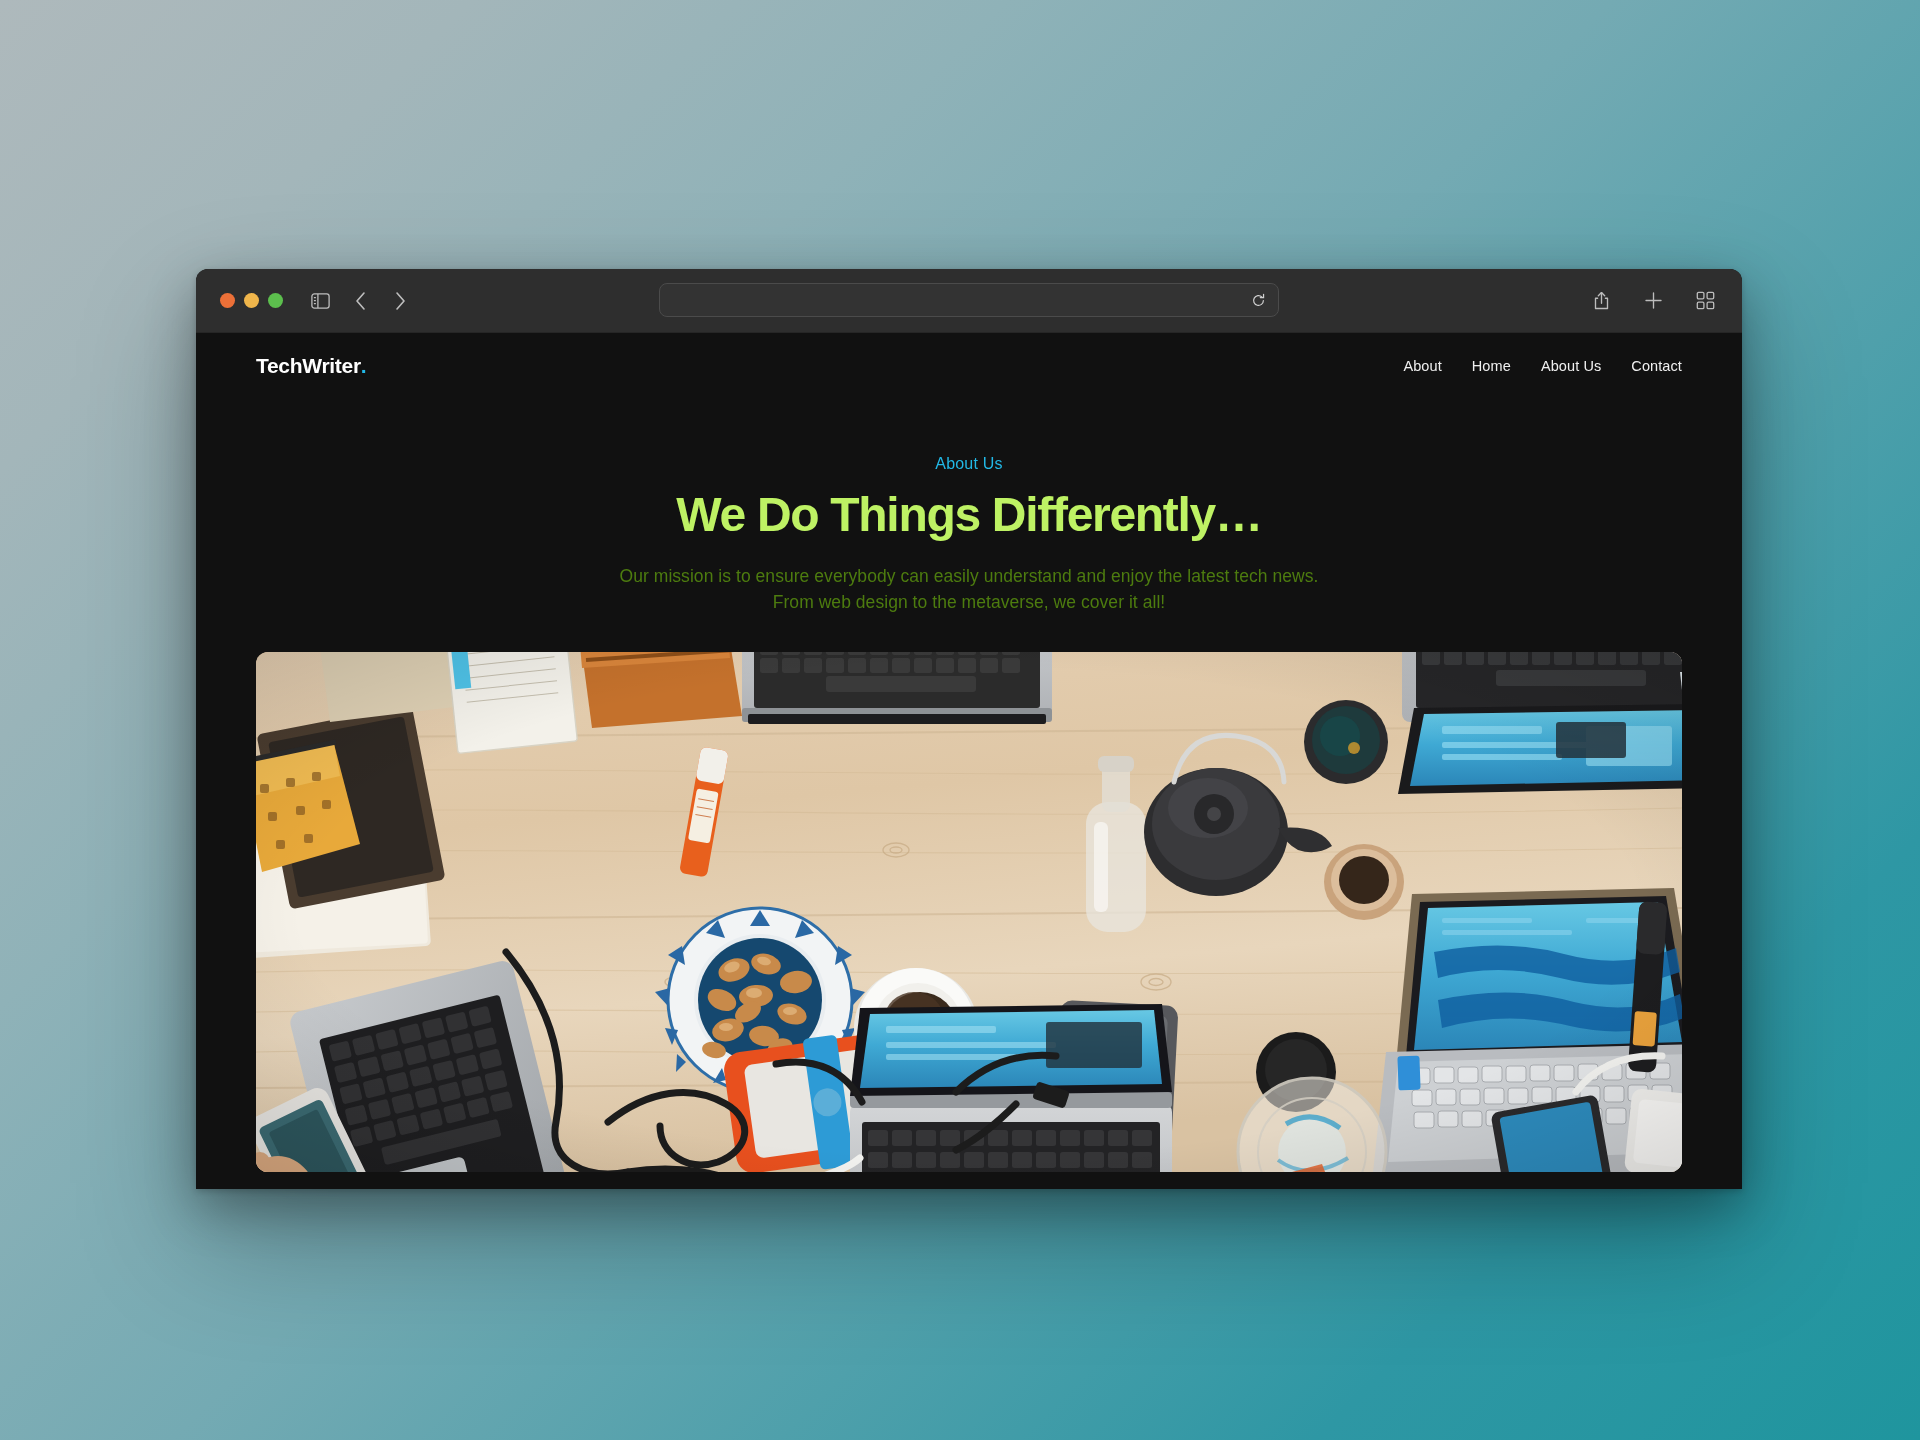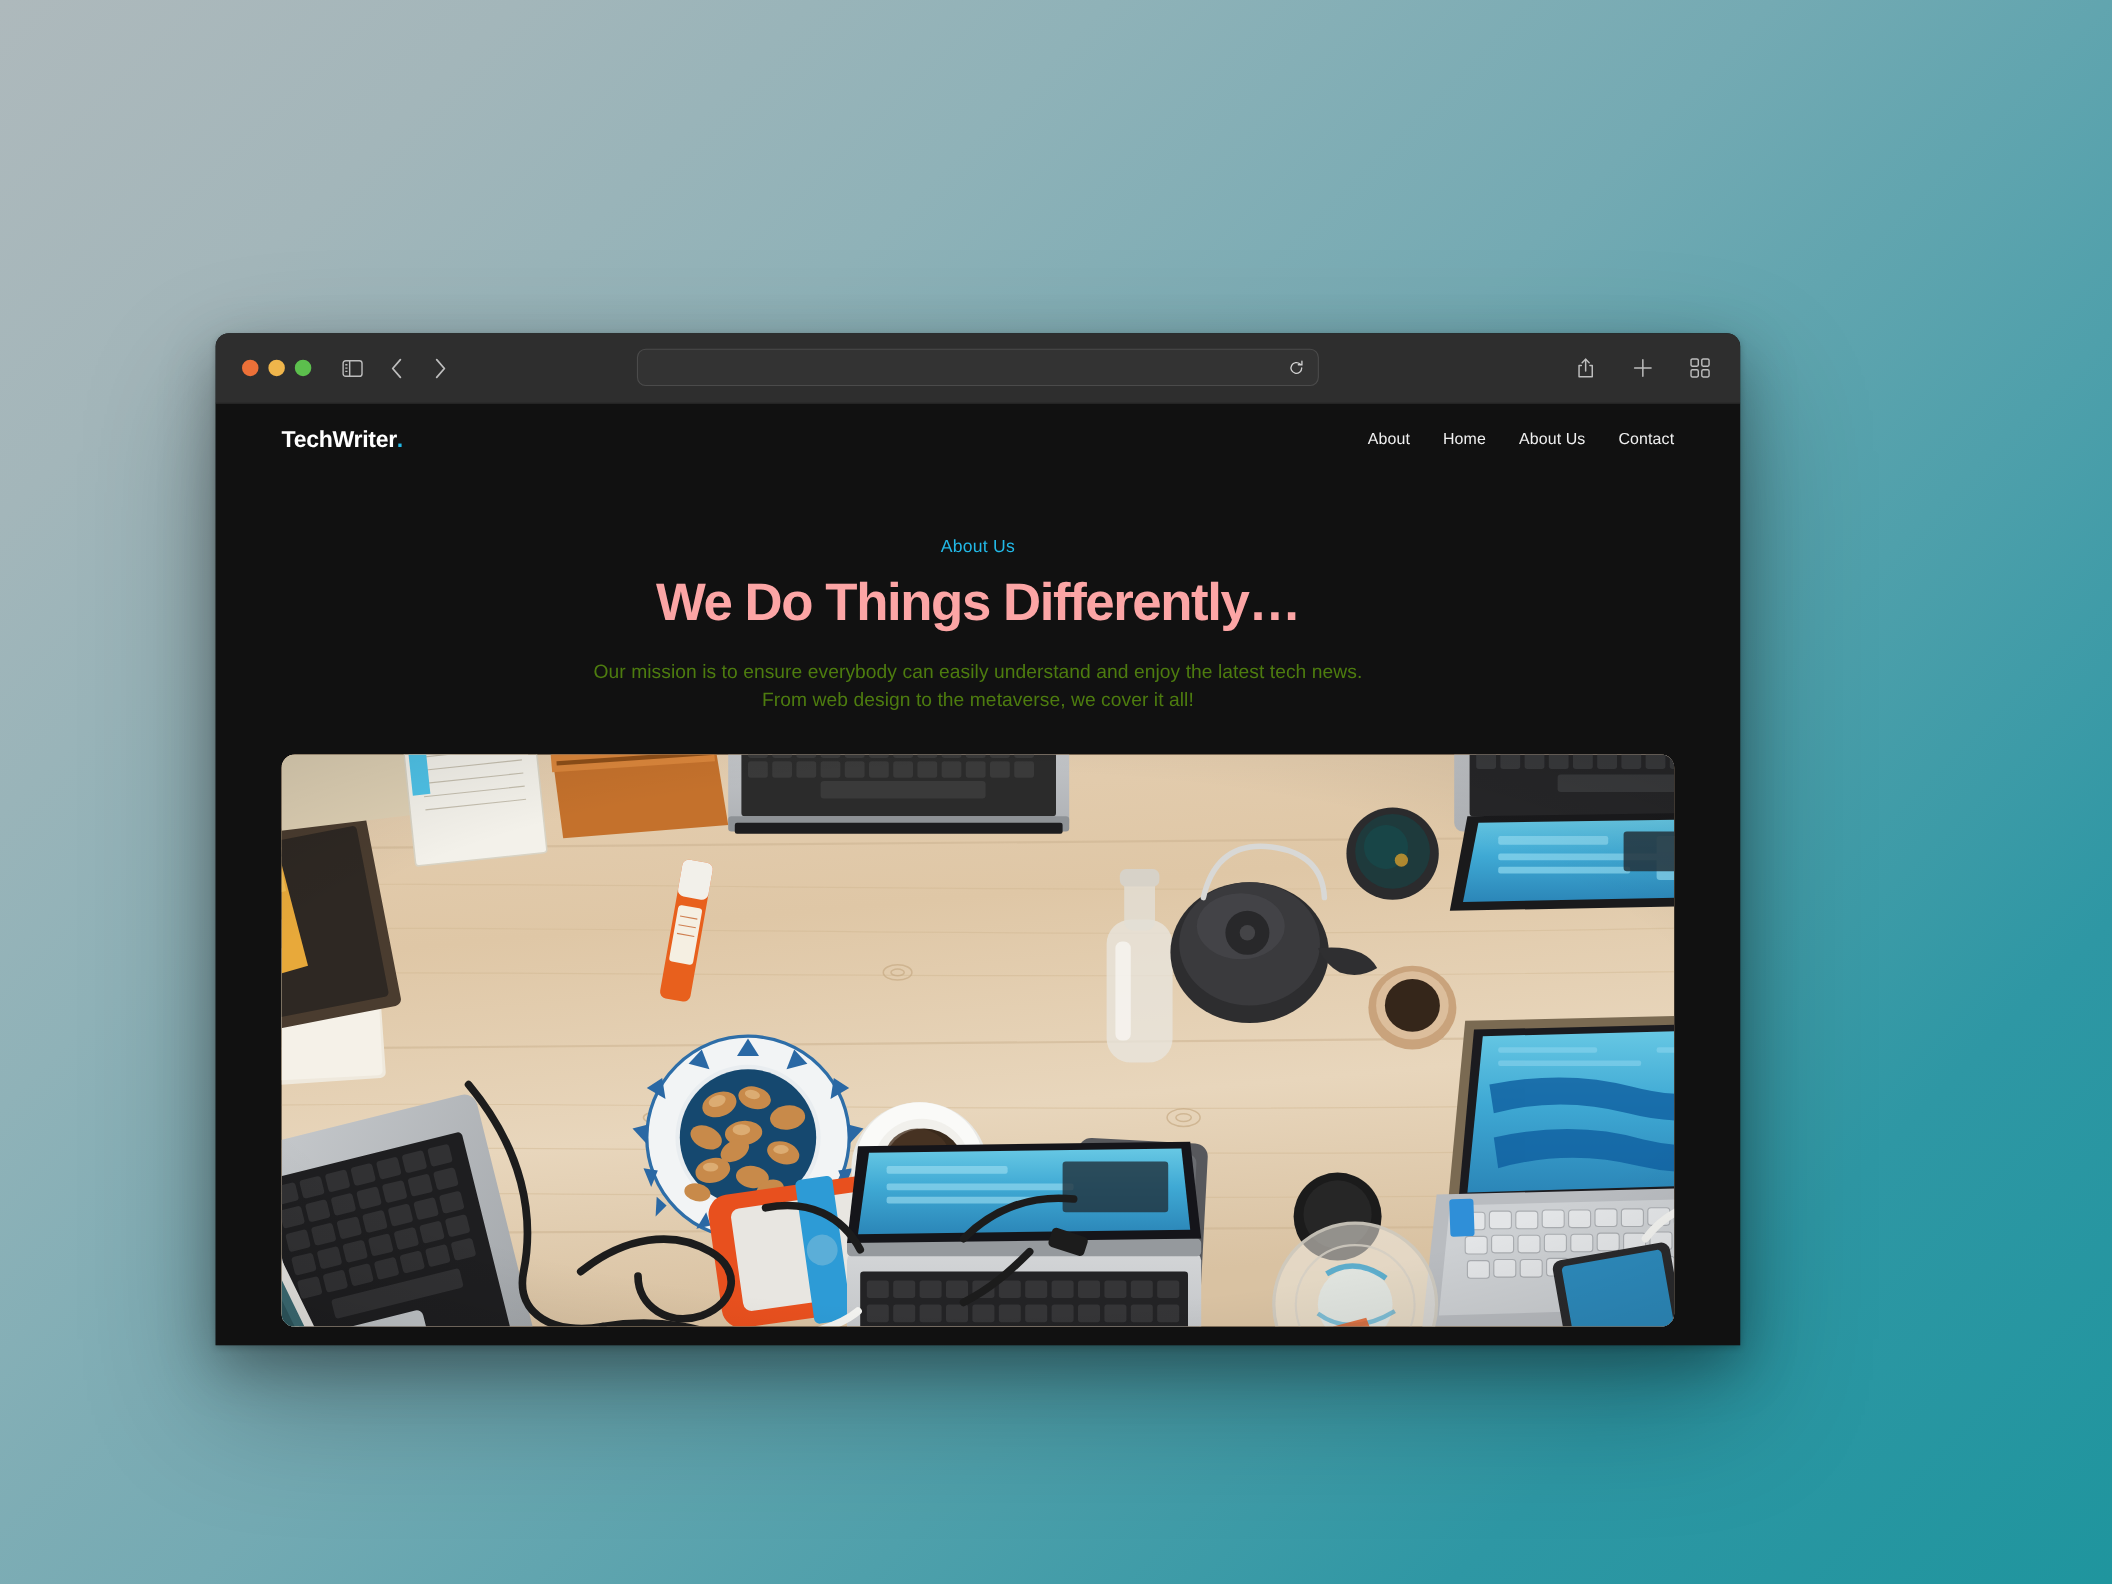--- a/index.html
+++ b/index.html
@@ -22,30 +22,29 @@
         #2e97a4 82%,
         #1f959e 100%);
     position: relative;
   }
 
   
   .browser-window {
     position: absolute;
     left: 196px;
     top: 269px;
-    width: 1386px;
+    width: 1546px;
     height: 920px;
     border-radius: 12px 12px 0 0;
     overflow: hidden;
     box-shadow:
       0 2px 6px rgba(0,0,0,0.18),
       0 18px 50px rgba(0,0,0,0.30),
       0 50px 120px rgba(0,0,0,0.28);
     background: #111111;
-    margin-top: 34px;
   }
 
   
   .toolbar {
     height: 64px;
     background: #2e2e2e;
     display: flex;
     align-items: center;
     padding: 0 22px 0 22px;
     position: relative;
@@ -162,21 +161,21 @@
     text-align: center;
     padding: 56px 0 0 0;
   }
   .eyebrow {
     color: #22b8e6;
     font-size: 16px;
     letter-spacing: 0.2px;
     margin-bottom: 16px;
   }
   .hero-title {
-    color: #fca5a5;
+    color: #bef264;
     font-size: 48px;
     font-weight: bold;
     letter-spacing: -1.3px;
     line-height: 1.08;
     margin-bottom: 22px;
   }
   .hero-text {
     color: #4d7c0f;
     font-size: 17.5px;
     line-height: 1.52;

